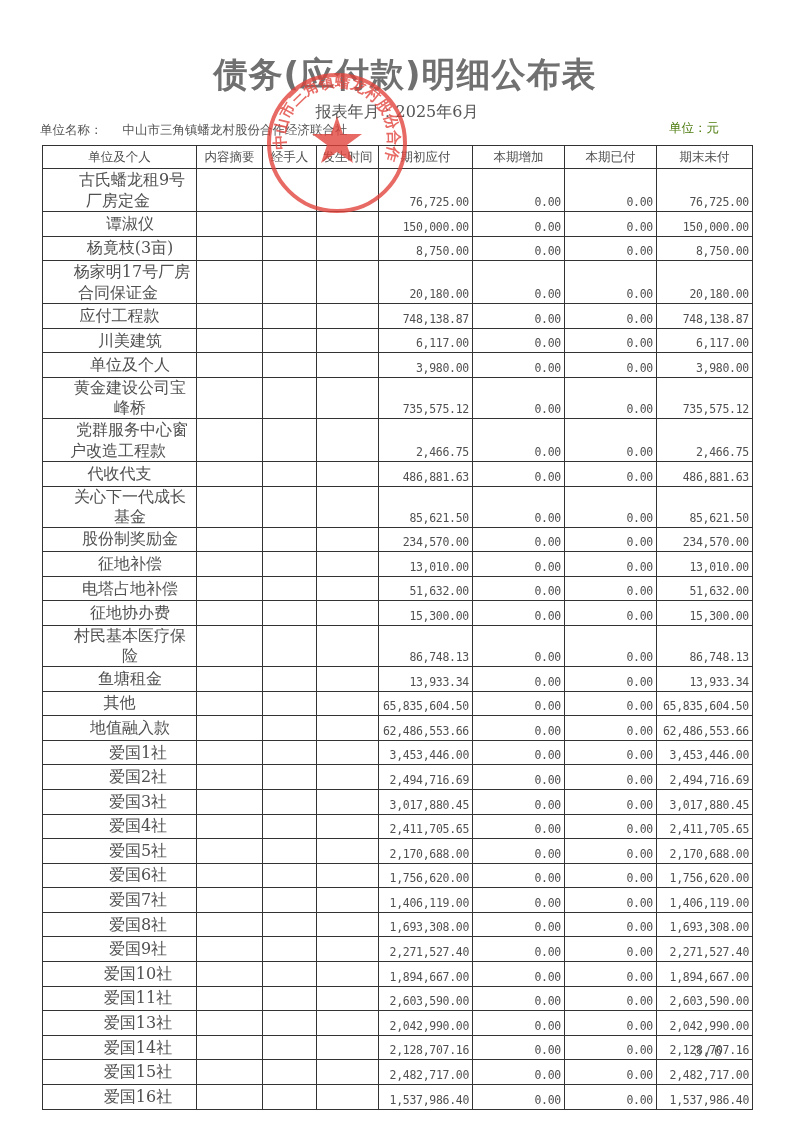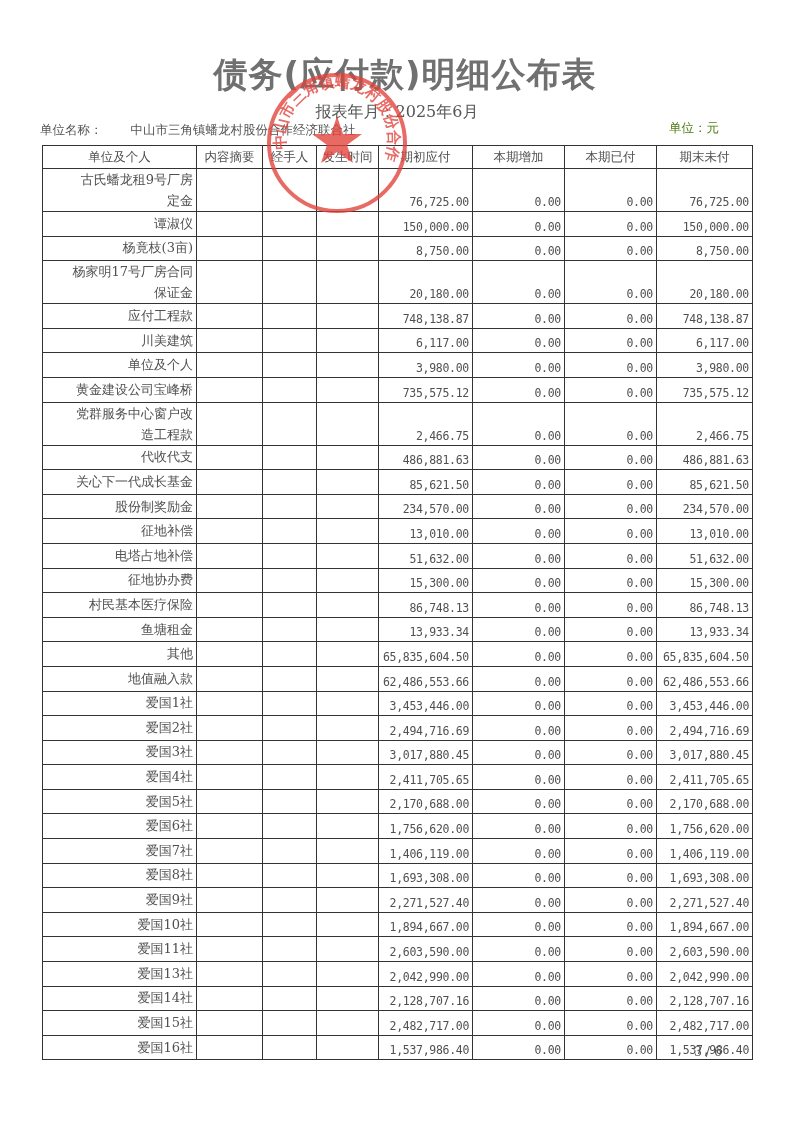--- a/index.html
+++ b/index.html
@@ -3,30 +3,30 @@
 <meta charset="utf-8">
 <style>
   html, body { margin: 0; padding: 0; background: #ffffff; }
   body { width: 794px; height: 1123px; position: relative; overflow: hidden;
          font-family: "DejaVu Serif", "Liberation Serif", serif; color: #4a4a4a; }
   .title { position: absolute; left: 0; width: 794px; top: 52px; text-align: center;
            font-family: "DejaVu Sans", "Liberation Sans", sans-serif; font-size: 34px;
            font-weight: bold; color: #707070; letter-spacing: 1px; padding-left: 8px; }
   .period { position: absolute; left: 0; width: 794px; top: 102px; text-align: center; font-size: 16px; color: #555; }
   .unit-name { position: absolute; left: 40px; top: 122px; font-size: 12.5px; color: #555; }
-  .unit-name .lbl { margin-right: 28px; }
+  .unit-name .lbl { margin-right: 20px; }
   .currency { position: absolute; right: 75px; top: 120px; font-size: 12.5px; color: #4d7c0f; }
   table.ledger { position: absolute; left: 42px; top: 145px; width: 710px; border-collapse: collapse;
                  table-layout: fixed; font-size: 12px; }
   table.ledger th, table.ledger td { border: 1px solid #333; padding: 0 3px; height: 21.6px;
                  color: #505050; font-weight: normal; }
   table.ledger th { height: 22px; text-align: center; font-size: 12.5px; margin-left: 48px; }
   table.ledger td.num { text-align: right; vertical-align: bottom; padding-bottom: 2px;
                  font-family: "DejaVu Sans Mono", "Liberation Mono", monospace; font-size: 11.5px; letter-spacing: -0.3px; }
-  table.ledger td.name { text-align: right; vertical-align: middle; font-size: 13px; line-height: 20px; }
+  table.ledger td.name { text-align: center; vertical-align: middle; font-size: 16px; line-height: 20px; }
   td.lvl0 { padding-left: 2px; }
   td.lvl1 { padding-left: 24px !important; }
   td.lvl2 { padding-left: 40px !important; }
   td.wrap { text-indent: 28px; padding-left: 0 !important; line-height: 21px !important; height: 40px !important; }
   .page-num { position: absolute; right: 72px; top: 1044px; font-size: 12.5px; color: #555; }
   .seal { position: absolute; left: 262px; top: 68px; width: 150px; height: 150px; pointer-events: none; opacity: 0.78; }
 </style>
 </head>
 <body>
 

